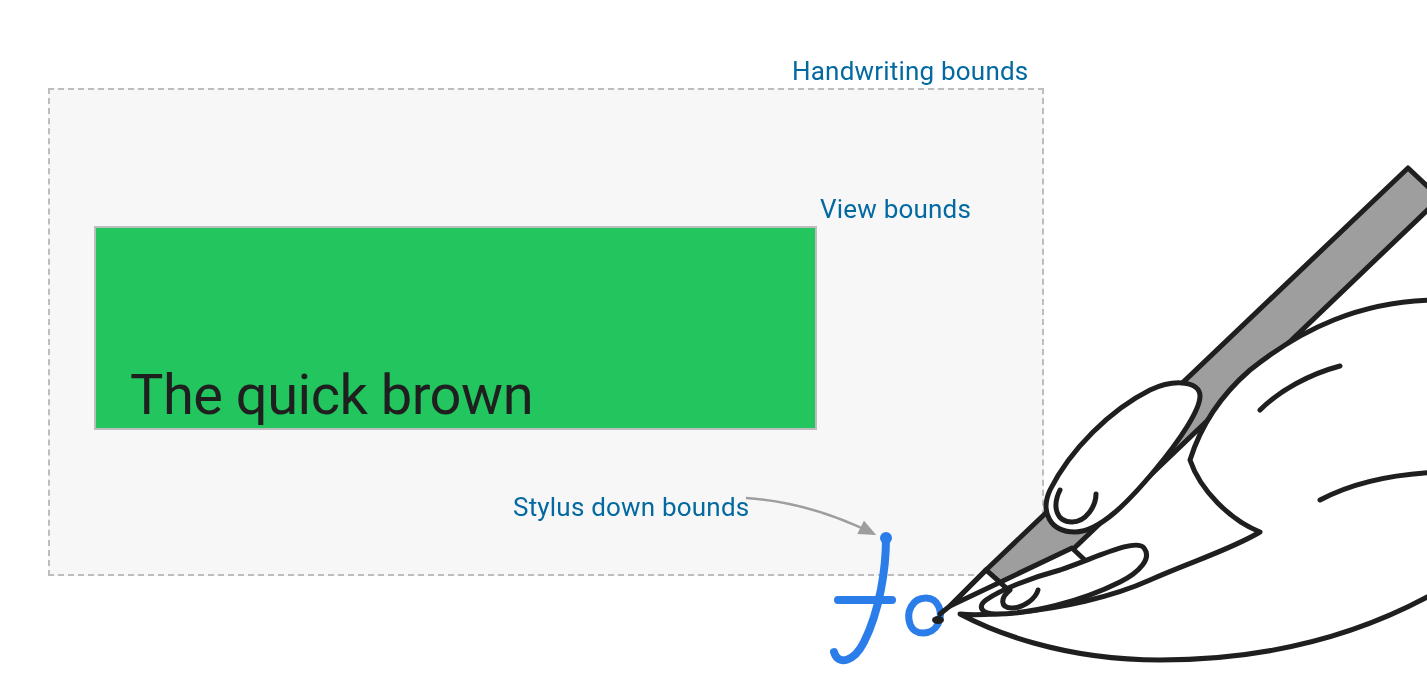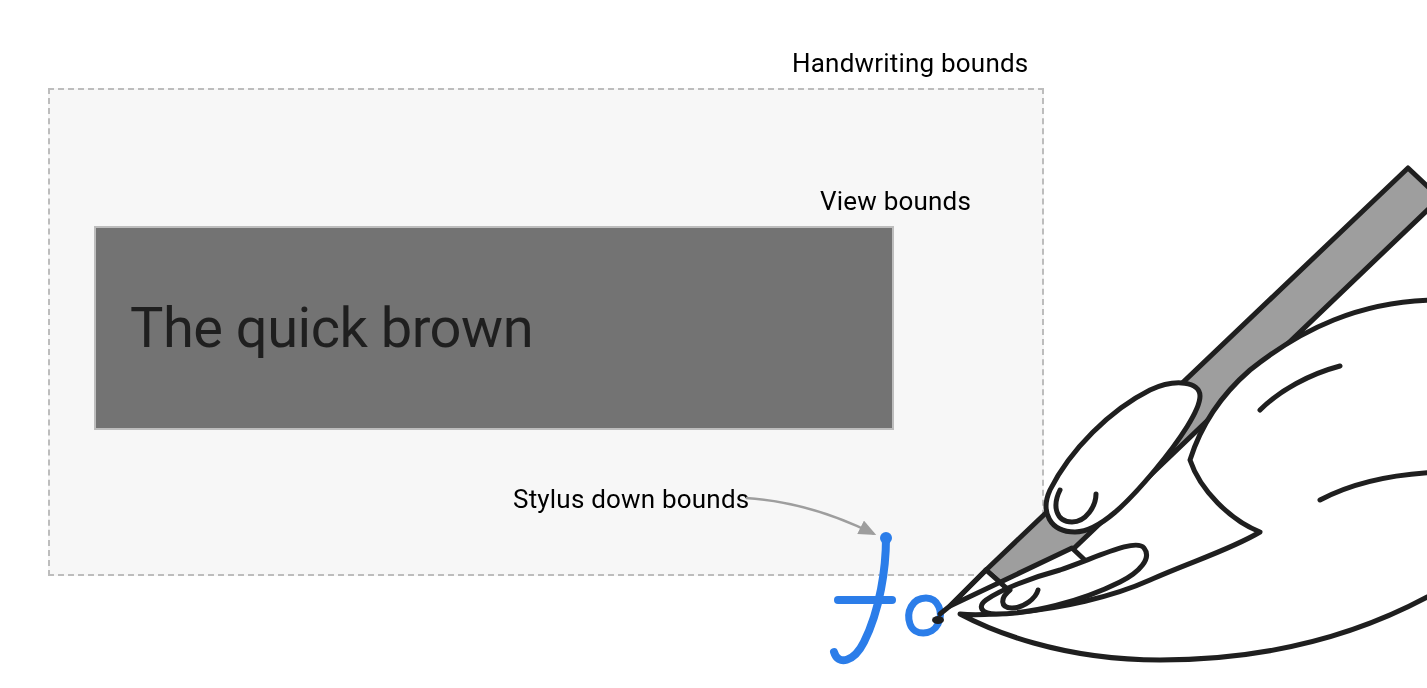--- a/index.html
+++ b/index.html
@@ -7,46 +7,47 @@
     padding: 0;
     width: 1427px;
     height: 688px;
     background: #ffffff;
     font-family: -apple-system, BlinkMacSystemFont, "Segoe UI", Roboto, "Helvetica Neue", Arial, sans-serif;
     position: relative;
     overflow: hidden;
   }
   .label {
     position: absolute;
-    color: #000000;
+    color: #0369a1;
     font-size: 26px;
     letter-spacing: 0.2px;
     white-space: nowrap;
+    margin-top: 8px;
   }
   .handwriting-bounds {
     position: absolute;
     left: 48px;
     top: 88px;
     width: 996px;
     height: 488px;
     border: 2px dashed #bdbdbd;
     background: #f7f7f7;
     box-sizing: border-box;
   }
   .view-bounds {
     position: absolute;
     left: 94px;
     top: 226px;
-    width: 800px;
+    width: 723px;
     height: 204px;
     border: 2px solid #bdbdbd;
-    background: #737373;
+    background: #22c55e;
     box-sizing: border-box;
     display: flex;
-    align-items: center;
+    align-items: flex-end;
     padding-left: 34px;
   }
   .view-text {
     font-size: 56px;
     color: #1f1f1f;
     letter-spacing: -0.5px;
   }
   .hand-svg {
     position: absolute;
     left: 900px;

